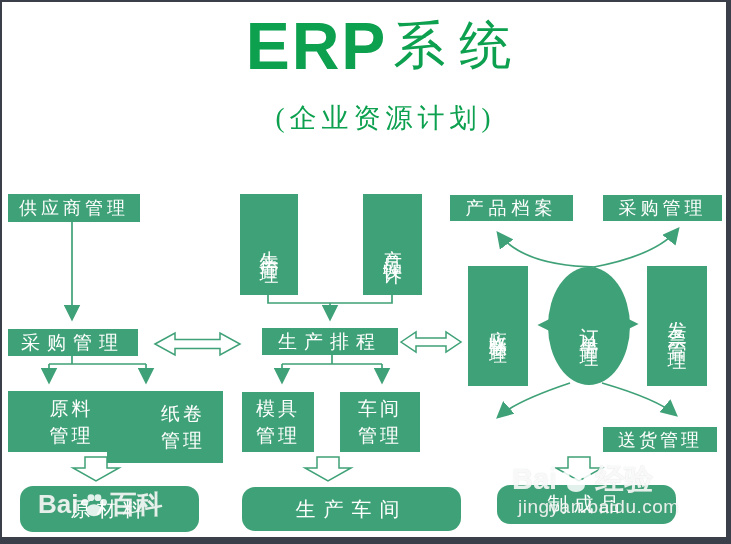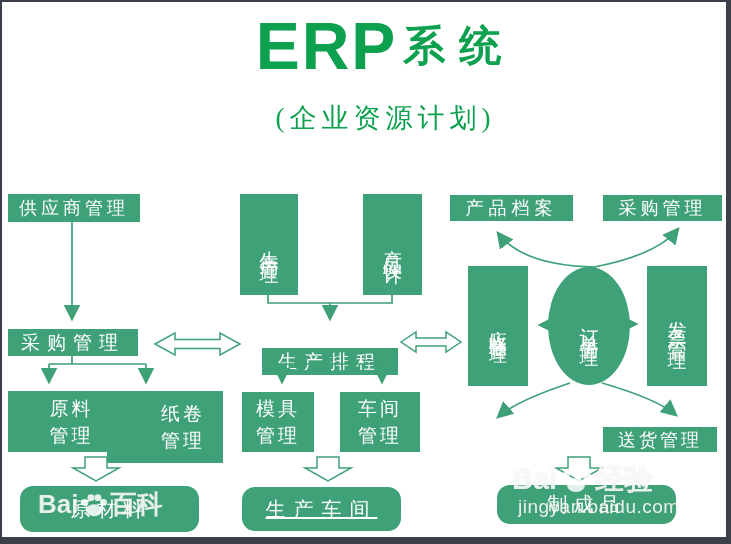--- a/index.html
+++ b/index.html
@@ -15,43 +15,43 @@
   
   .frame{position:absolute;background:var(--frame);z-index:8;}
   .frame.top{left:0;top:0;width:731px;height:2px;}
   .frame.left{left:0;top:0;width:2px;height:544px;}
   .frame.right{left:726px;top:0;width:5px;height:544px;}
   .frame.bottom{left:0;top:537px;width:731px;height:7px;}
 
   
   .title-wrap{position:absolute;left:0;top:8px;width:731px;text-align:center;transform:translateX(20px);z-index:1;}
   .title-latin{font-family:"Liberation Sans","DejaVu Sans",sans-serif;font-weight:800;font-size:66px;color:var(--title-green);letter-spacing:2px;vertical-align:middle;}
-  .title-cn{font-weight:700;font-size:42px;color:var(--title-green);letter-spacing:14px;vertical-align:middle;margin-left:6px;text-align:right;}
+  .title-cn{font-weight:400;font-size:52px;color:var(--title-green);letter-spacing:14px;vertical-align:middle;margin-left:6px;text-align:right;}
   .subtitle{position:absolute;left:0;top:100px;width:731px;text-align:center;transform:translateX(20px);
     font-size:27px;letter-spacing:5px;color:var(--title-green);z-index:1;}
 
   
   .box{position:absolute;background:var(--green);color:#fff;display:flex;align-items:center;justify-content:center;
     text-align:center;z-index:1;font-weight:400;}
   .rounded{border-radius:13px;}
   .two span{display:inline-block;width:48px;word-break:break-all;line-height:27px;}
   .v span{writing-mode:vertical-lr;text-orientation:upright;}
   .ellipse{border-radius:50%;z-index:3;}
 
   #n-supplier  {left:8px;  top:194px; width:132px; height:28px; font-size:18px; letter-spacing:4px;}
   #n-purchase  {left:8px;  top:329px; width:130px; height:27px; font-size:19px; letter-spacing:7px;align-items:center;}
   #n-raw       {left:8px;  top:391px; width:85px;  height:61px; font-size:19px; letter-spacing:3px;padding-left:21px;}
   #n-paper     {left:107px;top:391px; width:80px;  height:72px; font-size:19px; letter-spacing:3px;padding-left:36px;}
   #n-rawstore  {left:8px;  top:486px; width:179px; height:46px; font-size:20px; letter-spacing:6px;margin-left:12px;}
   #n-prodmgmt  {left:240px;top:194px; width:58px;  height:101px;font-size:19px; letter-spacing:5px;}
   #n-design    {left:363px;top:194px; width:59px;  height:101px;font-size:19px; letter-spacing:5px;}
-  #n-schedule  {left:262px;top:328px; width:136px; height:27px; font-size:19px; letter-spacing:7px;margin-top:20px;}
+  #n-schedule  {left:262px;top:328px; width:136px; height:27px; font-size:19px; letter-spacing:7px;}
   #n-mold      {left:242px;top:392px; width:72px;  height:60px; font-size:19px; letter-spacing:3px;}
   #n-workshop  {left:340px;top:392px; width:80px;  height:60px; font-size:19px; letter-spacing:3px;}
-  #n-prodshop  {left:242px;top:487px; width:159px; height:44px; font-size:20px; letter-spacing:8px;text-decoration:underline;}
+  #n-prodshop  {left:242px;top:487px; width:219px; height:44px; font-size:20px; letter-spacing:8px;}
   #n-archive   {left:450px;top:195px; width:123px; height:26px; font-size:18px; letter-spacing:5px;}
   #n-marketing {left:603px;top:195px; width:119px; height:26px; font-size:18px; letter-spacing:4px;}
   #n-receivable{left:468px;top:266px; width:60px;  height:120px;font-size:18px; letter-spacing:4px;}
   #n-order     {left:548px;top:267px; width:82px;  height:118px;font-size:19px; letter-spacing:7px;}
   #n-invoice   {left:647px;top:266px; width:60px;  height:120px;font-size:19px; letter-spacing:10px;}
   #n-finmgmt   {left:450px;top:427px; width:118px; height:25px; font-size:17px; letter-spacing:2px;}
   #n-delivery  {left:603px;top:427px; width:114px; height:25px; font-size:18px; letter-spacing:3px;}
   #n-finished  {left:497px;top:485px; width:179px; height:39px; font-size:20px; letter-spacing:6px;}
 
   

